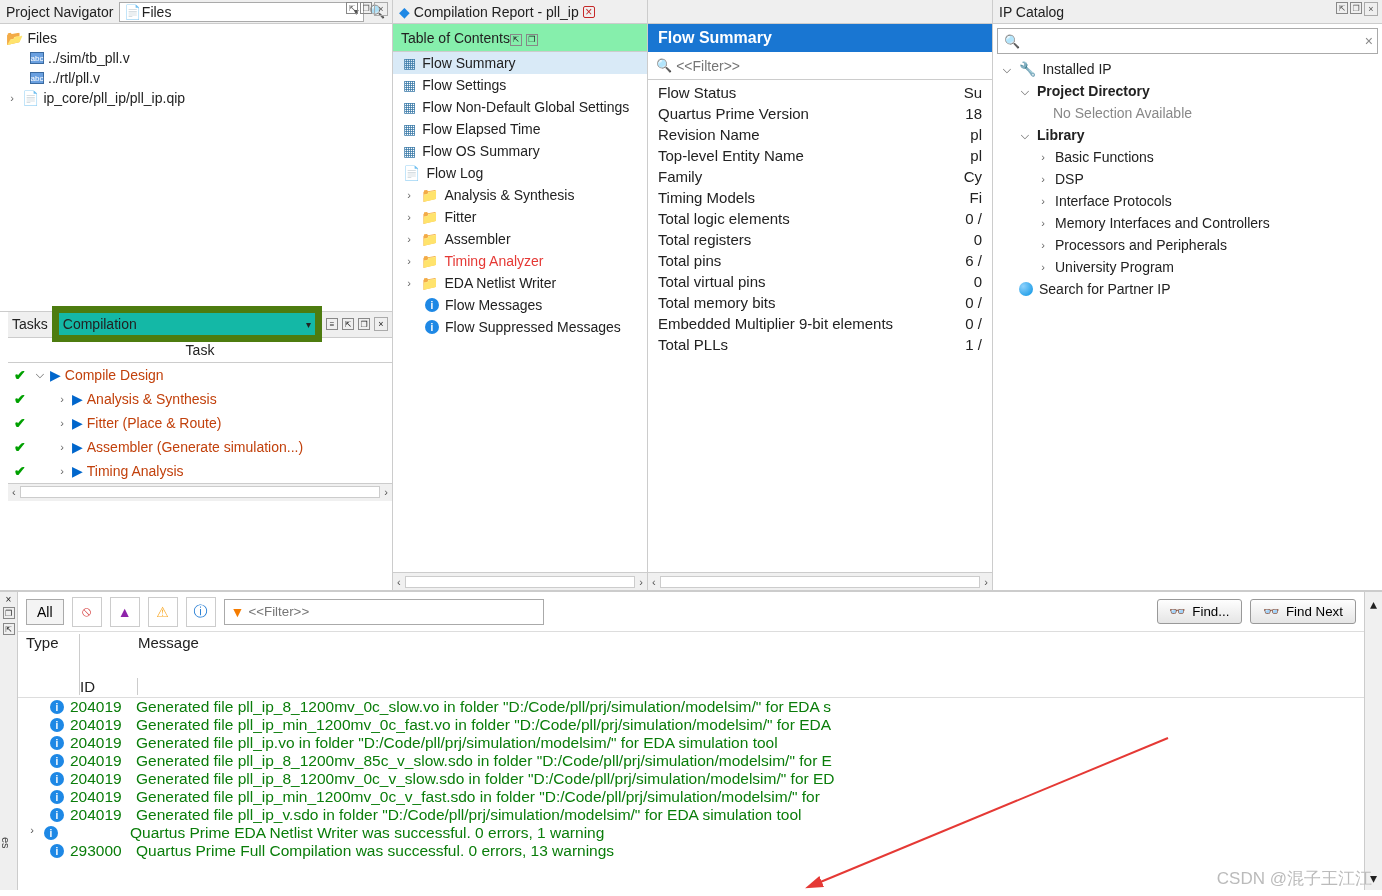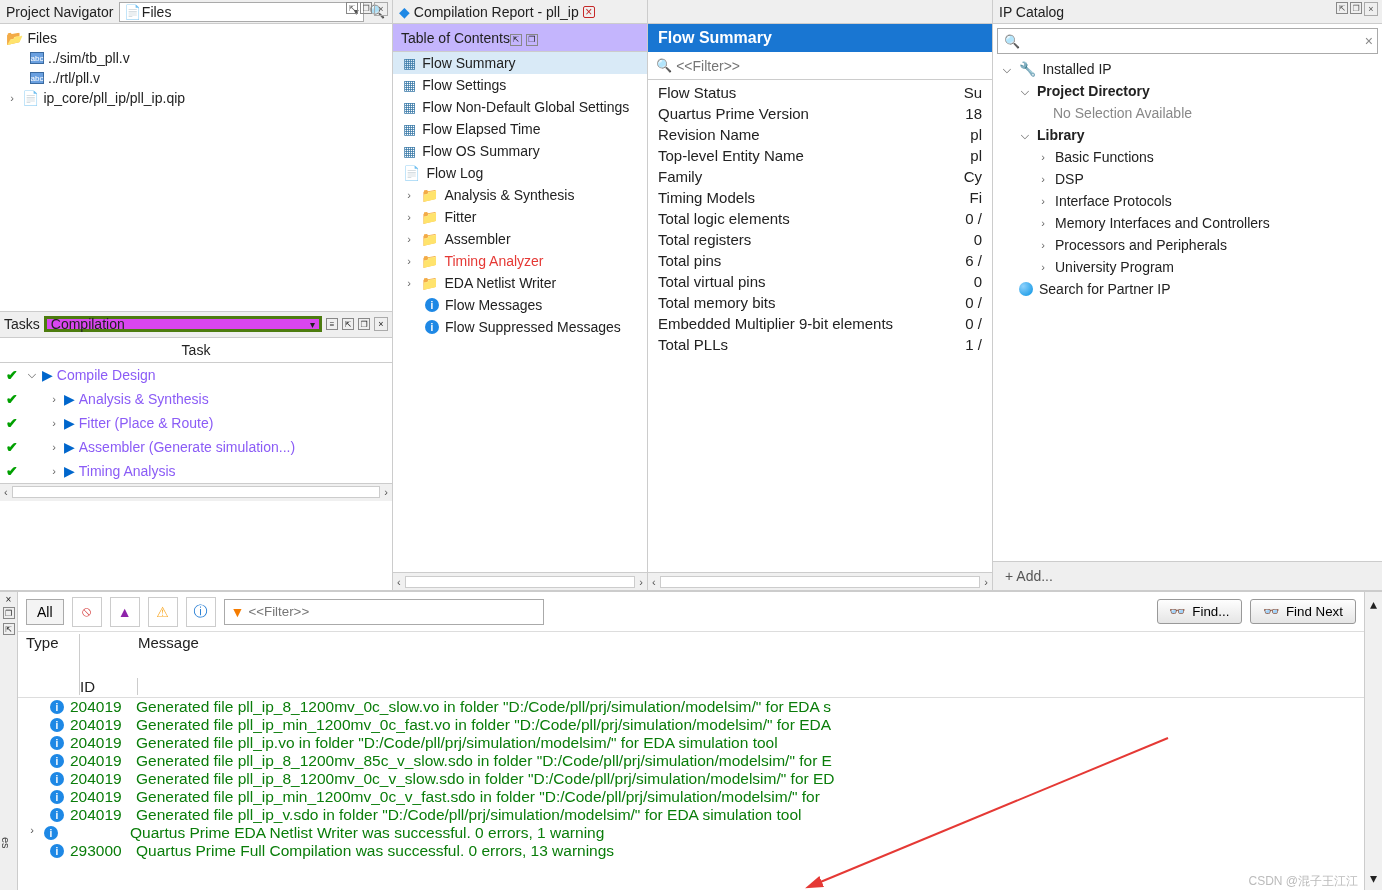--- a/index.html
+++ b/index.html
@@ -24,34 +24,34 @@
 .nav-body { flex: 1; background: #fff; overflow: auto; padding: 4px 0; }
 .tree-row { display: flex; align-items: center; padding: 2px 6px; gap: 4px; white-space: nowrap; cursor: pointer; }
 .tree-row .indent1 { width: 20px; }
 .folder-icon { color: #e8a33d; }
 .file-icon { width: 14px; height: 12px; background: #6aa0e0; border: 1px solid #3a6aa0; font-size: 8px; color: #fff; display: inline-flex; align-items: center; justify-content: center; }
 .expand-arrow { width: 12px; color: #666; font-size: 11px; text-align: center; }
 
 
 .tasks-panel { border-top: 1px solid #ccc; display: flex; flex-direction: column; }
 .tasks-header { display: flex; align-items: center; height: 26px; border-bottom: 1px solid #ccc; padding: 0 4px; gap: 4px; background: #efefef; }
-.tasks-combo { flex: 1; border: 3px solid #4d7c0f; height: 16px; background: #d946ef; padding: 0 4px; display: flex; align-items: center; }
+.tasks-combo { flex: 1; border: 7px solid #4d7c0f; height: 36px; background: #14b8a6; padding: 0 4px; display: flex; align-items: center; }
 .tasks-combo::after { content: "▾"; margin-left: auto; font-size: 10px; }
 .task-col-header { text-align: center; padding: 4px; border-bottom: 1px solid #ccc; font-size: 14px; }
 .tasks-body { background: #fff; overflow: hidden; }
 .task-row { display: flex; align-items: center; padding: 4px 6px; gap: 4px; }
 .task-check { color: #00a000; font-weight: bold; width: 16px; }
 .task-play { color: #0066cc; }
-.task-label { color: #8b5cf6; }
+.task-label { color: #c2410c; }
 
 
 .tab-bar { height: 24px; display: flex; align-items: center; background: #efefef; border-bottom: 1px solid #ccc; padding: 0 6px; gap: 4px; }
 .diamond-icon { color: #1e88e5; }
 .close-tab { color: #c62828; font-size: 12px; border:1px solid #c62828; width:12px; height:12px; display:inline-flex; align-items:center; justify-content:center; border-radius:2px; cursor:pointer;}
-.toc-header { height: 28px; background: #c4b5fd; border-bottom: 1px solid #ccc; display: flex; align-items: center; padding: 0 8px; position: relative;}
+.toc-header { height: 28px; background: #86efac; border-bottom: 1px solid #ccc; display: flex; align-items: center; padding: 0 8px; position: relative;}
 .toc-body { flex: 1; overflow: hidden; background: #fff; }
 .toc-row { display: flex; align-items: center; padding: 3px 10px; gap: 6px; white-space: nowrap; cursor: pointer;}
 .toc-row.selected { background: #d9eaf7; }
 .toc-folder { color: #e8a33d; }
 .toc-icon-grid { color: #3a7aa8; }
 .toc-icon-doc { color: #888; }
 .toc-icon-info { width: 14px; height: 14px; border-radius: 50%; background: #1e88e5; color: white; display: inline-flex; align-items: center; justify-content: center; font-size: 10px; font-weight: bold;}
 .toc-label-red { color: #e53935; }
 
 
@@ -92,21 +92,21 @@
 .msg-cols { display: flex; padding: 2px 8px; border-bottom: 1px solid #ddd; font-family: monospace; font-size: 15px;}
 .msg-cols .c1 { width: 54px; } .msg-cols .c2 { width: 58px;} .msg-cols .c3 { flex:1;}
 .msg-body { flex: 1; overflow: hidden; font-family: "Consolas", monospace; font-size: 15.5px; padding: 0 8px; position:relative;}
 .msg-row { display: flex; align-items: flex-start; gap: 6px; color: #0a7d0a; white-space: nowrap;}
 .msg-info-icon { width: 14px; height: 14px; border-radius: 50%; background: #1e88e5; color:#fff; display:inline-flex;align-items:center;justify-content:center;font-size:10px;font-weight:bold; flex-shrink:0; margin-top:2px; font-family:Arial;}
 .msg-id { width: 60px; flex-shrink: 0;}
 .msg-txt { flex:1;}
 .msg-vscroll { width:18px; background:#f0f0f0; border-left:1px solid #ccc; display:flex; flex-direction:column; align-items:center; padding:4px 0; gap:4px;}
 
 .arrow-annotation { position:absolute; pointer-events:none; z-index:999;}
-.watermark { position: absolute; right: 24px; bottom: 6px; color: #bbb; font-size: 12px;}
+.watermark { position: absolute; right: 10px; bottom: 6px; color: #bbb; font-size: 17px;}
 
 
 .search-glass { color:#1976d2; font-size:13px;}
 .pin-square { width:12px; height:12px; border:1px solid #888; font-size:8px; display:inline-flex; align-items:center; justify-content:center;}
 </style>
 </head>
 <body>
 
 <div class="main-grid">
 
@@ -140,21 +140,21 @@
         <span class="file-icon">abc</span>
         <span>../rtl/pll.v</span>
       </div>
       <div class="tree-row">
         <span class="expand-arrow">›</span>
         <span>📄</span>
         <span>ip_core/pll_ip/pll_ip.qip</span>
       </div>
     </div>
 
-    <div class="tasks-panel" style="flex:1;">
+    <div class="tasks-panel" style="flex:1;padding-left:8px;">
       <div class="tasks-header">
         <span>Tasks</span>
         <div class="tasks-combo">
           <span>Compilation</span>
         </div>
         <span class="pin-square">≡</span>
         <span class="pin-square">⇱</span>
         <span class="pin-square">❐</span>
         <span class="dock-btn">×</span>
       </div>
@@ -408,23 +408,20 @@
           <div class="ip-row" style="padding-left: 38px;">
             <span class="expand-arrow">›</span>
             <span>University Program</span>
           </div>
         </div>
       <div class="ip-row" style="padding-left:20px;">
         <span class="globe-icon"></span>
         <span>Search for Partner IP</span>
       </div>
     </div>
-    <div class="ip-add">
-      <span>+   Add...</span>
-    </div>
   </div>
 </div>
 
 <div class="messages">
   <div class="msg-side">
     <div style="cursor:pointer;">×</div>
     <div class="pin-square" style="margin:2px auto;">❐</div>
     <div class="pin-square" style="margin:2px auto;">⇱</div>
     <div style="writing-mode:vertical-rl; margin-top:200px; font-size:11px; color:#444;">es</div>
   </div>

